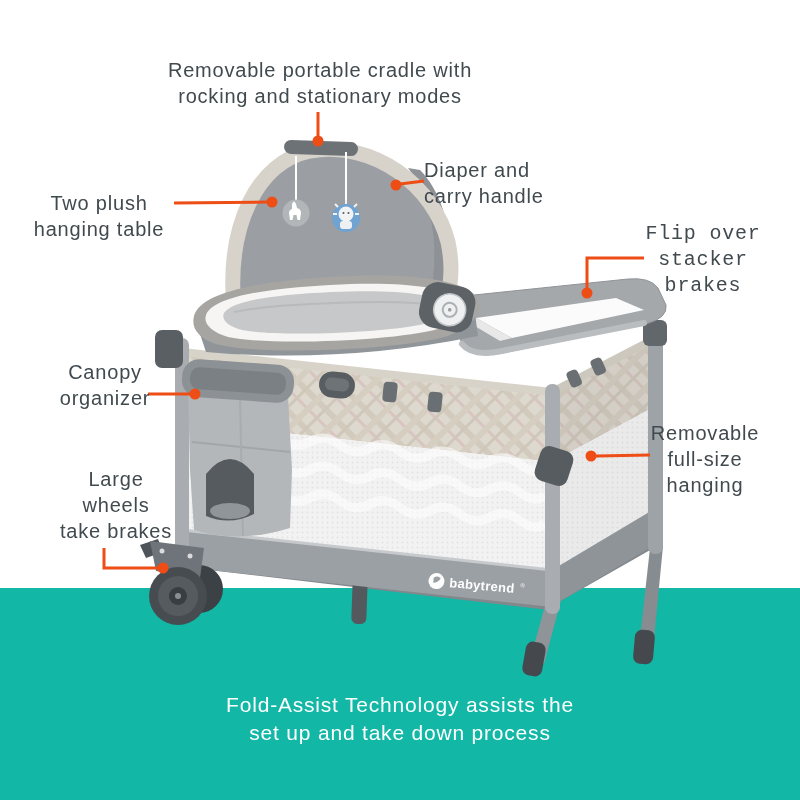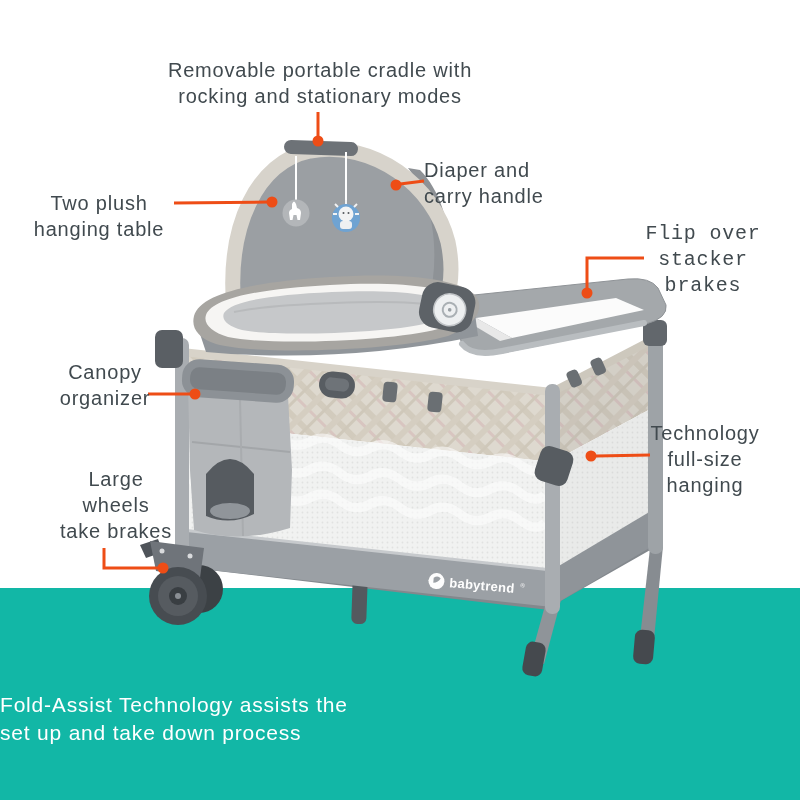--- a/index.html
+++ b/index.html
@@ -23,20 +23,21 @@
   .co-cradle   { left:100px; top:57px;  width:440px; }
   .co-toys     { left:25px;  top:190px; width:148px; }
   .co-canopy   { left:424px; top:157px; width:170px; text-align:left; }
   .co-changing { left:628px; top:221px; width:150px;font-family:Liberation Mono, monospace; }
   .co-diaper   { left:32px;  top:359px; width:146px; }
   .co-bassinet { left:622px; top:420px; width:166px; }
   .co-wheels   { left:40px;  top:466px; width:152px; }
   .footer-note {
     position:absolute; left:0; top:691px; width:800px;
     color:#ffffff; font-size:21px; line-height:28px; letter-spacing:0.8px;
+    text-align:center;
   }
   .footer-note span { display:block; }
 </style>
 </head>
 <body>
 
 <div class="canvas">
 
   <div class="teal-band"></div>
 
@@ -242,21 +243,21 @@
     <span>stacker</span>
     <span>brakes</span>
   </div>
 
   <div class="callout co-diaper">
     <span>Canopy</span>
     <span>organizer</span>
   </div>
 
   <div class="callout co-bassinet">
-    <span>Technology</span>
+    <span>Removable</span>
     <span>full-size</span>
     <span>hanging</span>
   </div>
 
   <div class="callout co-wheels">
     <span>Large</span>
     <span>wheels</span>
     <span>take brakes</span>
   </div>
 

